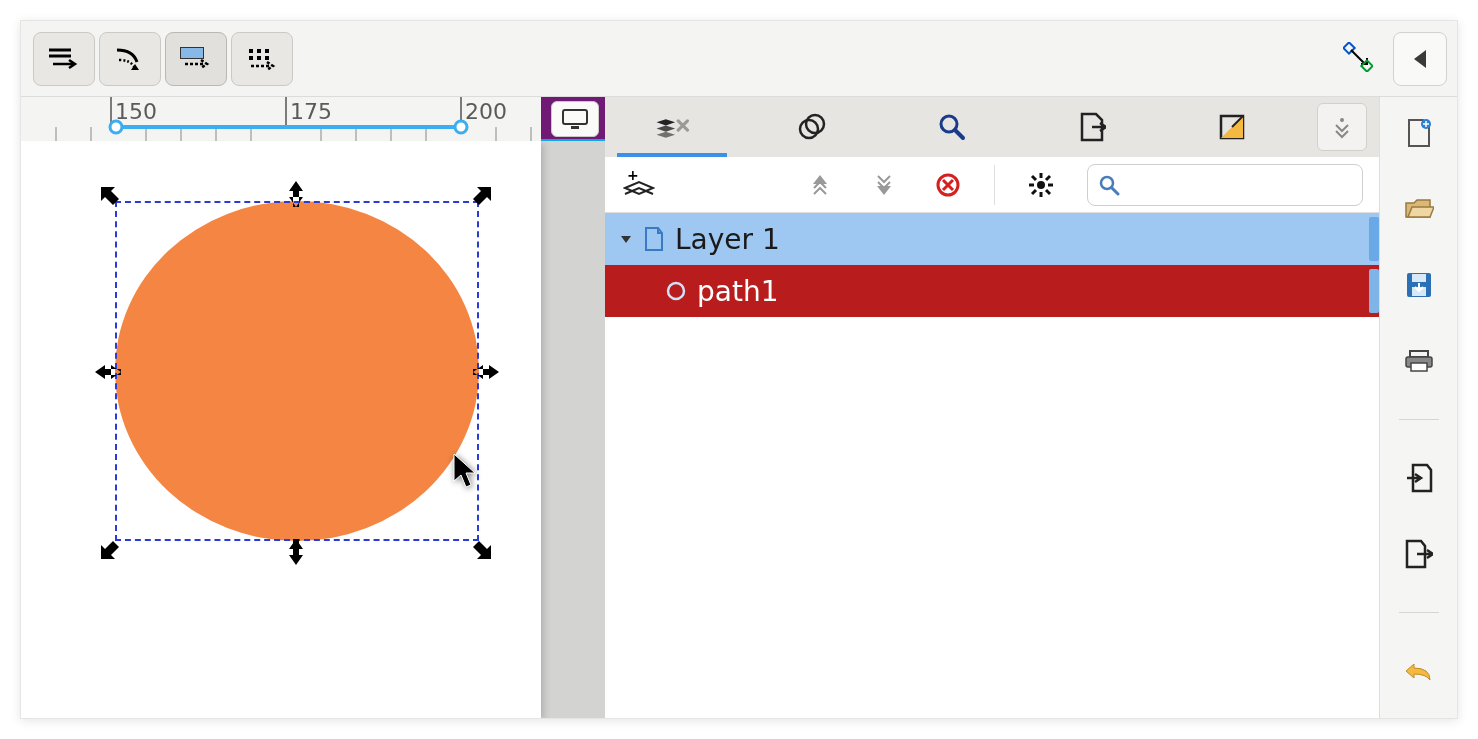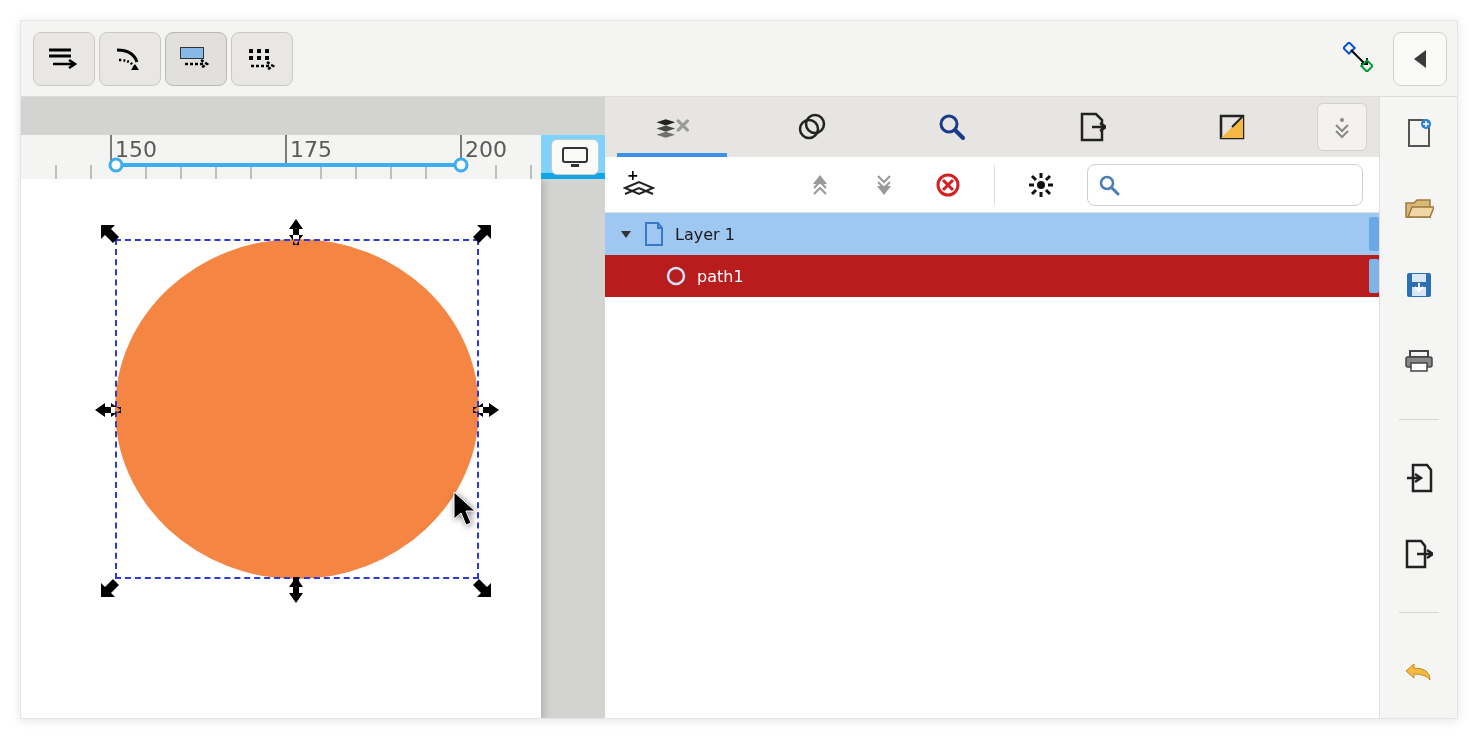--- a/index.html
+++ b/index.html
@@ -74,21 +74,21 @@
   }
 
   
   .canvas-region {
     width: 584px;
     position: relative;
     background: #d3d3d2;
     display: flex;
     flex-direction: column;
   }
-  .ruler-row { height: 44px; position: relative; background: #7dd3fc; border-bottom: 6px solid #0ea5e9; margin-top: 38px;}
+  .ruler-row { height: 44px; position: relative; background: #701a75; border-bottom: 2px solid #0ea5e9;}
   .ruler {
     position: absolute;
     left: 0;
     right: 64px;
     top: 0;
     height: 44px;
     background: #f4f4f2;
   }
   .ruler svg { width: 100%; height: 100%; }
   .ruler-label { font-size: 22px; fill: #5a5a5a; font-family: inherit; }
@@ -229,25 +229,25 @@
     flex: 1;
     background: transparent;
   }
   .layer-tree {
     flex: 1;
     background: #ffffff;
     position: relative;
     overflow: hidden;
   }
   .tree-row {
-    height: 42px;
+    height: 52px;
     display: flex;
     align-items: center;
     padding-left: 12px;
-    font-size: 16px;
+    font-size: 28px;
     position: relative;
     cursor: pointer;
   }
   .tree-row.layer {
     background: #9ec7f2;
     color: #1a1a1a;
   }
   .tree-row.obj {
     background: #b91c1c;
     color: #ffffff;

